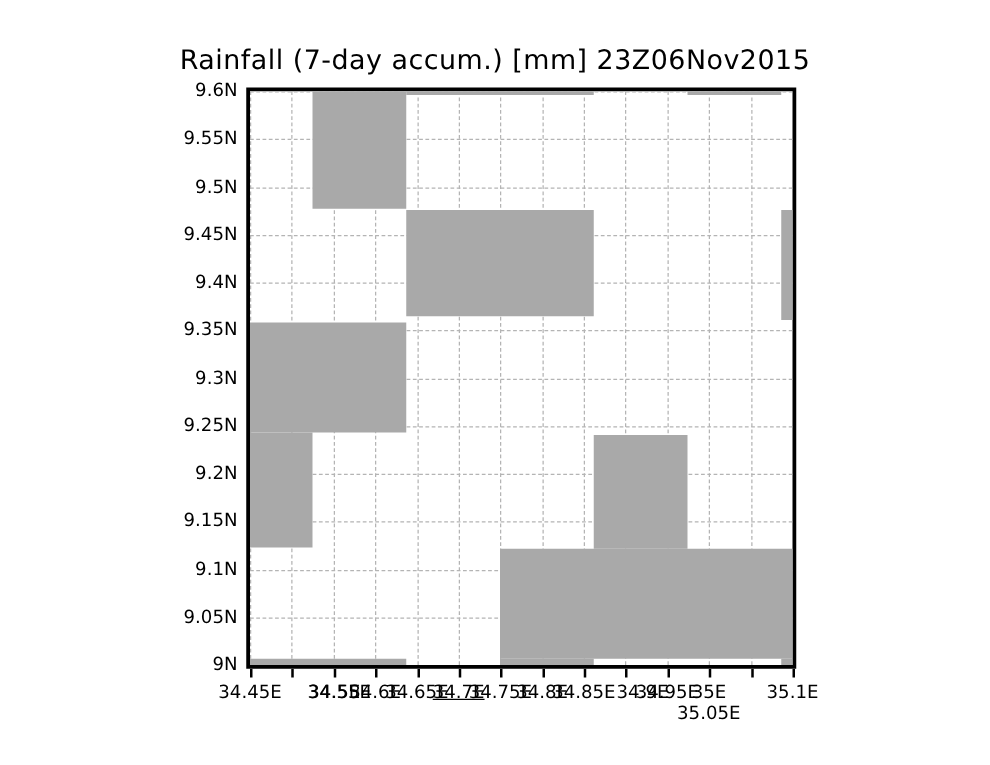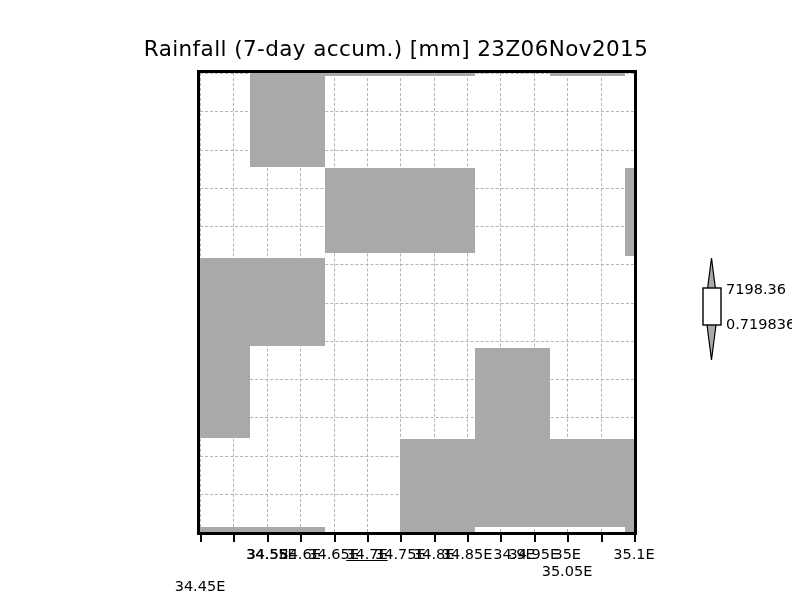--- a/index.html
+++ b/index.html
@@ -168,22 +168,37 @@
     white-space: pre;
   }
 </style>
 </head>
 <body>
 
 <div id="root">
 
   <div id="plot-title">Rainfall (7-day accum.) [mm] 23Z06Nov2015</div>
 
+  <div id="y-labels">
+      <div class="ylabel" style="top: 66px;">9.6N</div>
+      <div class="ylabel" style="top: 104.25px;">9.55N</div>
+      <div class="ylabel" style="top: 142.5px;">9.5N</div>
+      <div class="ylabel" style="top: 180.75px;">9.45N</div>
+      <div class="ylabel" style="top: 219px;">9.4N</div>
+      <div class="ylabel" style="top: 257.25px;">9.35N</div>
+      <div class="ylabel" style="top: 295.5px;">9.3N</div>
+      <div class="ylabel" style="top: 333.75px;">9.25N</div>
+      <div class="ylabel" style="top: 372px;">9.2N</div>
+      <div class="ylabel" style="top: 410.25px;">9.15N</div>
+      <div class="ylabel" style="top: 448.5px;">9.1N</div>
+      <div class="ylabel" style="top: 486.75px;">9.05N</div>
+      <div class="ylabel" style="top: 525px;">9N</div>
+    </div>
   <div id="x-labels">
-      <div class="xlabel" style="left: 170px; width: 60px; margin-top: 32px;">34.45E</div>
+      <div class="xlabel" style="left: 170px; width: 60px;">34.45E</div>
       <div class="xlabel" style="left: 203.385px; width: 60px; padding-left: 34px;">34.5E</div>
       <div class="xlabel" style="left: 236.769px; width: 60px; text-align: right;">34.55E</div>
       <div class="xlabel" style="left: 270.154px; width: 60px;">34.6E</div>
       <div class="xlabel" style="left: 303.538px; width: 60px;">34.65E</div>
       <div class="xlabel" style="left: 336.923px; width: 60px; text-decoration: underline;">34.7E</div>
       <div class="xlabel" style="left: 370.308px; width: 60px;">34.75E</div>
       <div class="xlabel" style="left: 403.692px; width: 60px;">34.8E</div>
       <div class="xlabel" style="left: 437.077px; width: 60px;">34.85E</div>
       <div class="xlabel" style="left: 484px; width: 60px;">34.9E</div>
       <div class="xlabel" style="left: 503.846px; width: 60px;">34.95E</div>
@@ -258,22 +273,14 @@
       <div class="tick-y" style="top: 191.25px;"></div>
       <div class="tick-y" style="top: 229.5px;"></div>
       <div class="tick-y" style="top: 267.75px;"></div>
       <div class="tick-y" style="top: 306px;"></div>
       <div class="tick-y" style="top: 344.25px;"></div>
       <div class="tick-y" style="top: 382.5px;"></div>
       <div class="tick-y" style="top: 420.75px;"></div>
       <div class="tick-y" style="top: 459px;"></div>
     </div>
 
-  <div id="colorbar">
-    <svg width="30" height="108" viewBox="0 0 30 108">
-      <polygon points="11.5,3 16,38 16,70 11.5,105 7,70 7,38" fill="#a9a9a9" stroke="#000000" stroke-width="1.2"></polygon>
-      <rect x="3" y="33" width="18" height="37" fill="#ffffff" stroke="#000000" stroke-width="1.4"></rect>
-    </svg>
-    <div class="cb-label" style="top:26px;">7198.36</div>
-    <div class="cb-label" style="top:61px;">0.719836</div>
-  </div>
 
 </div>
 
 </body></html>

